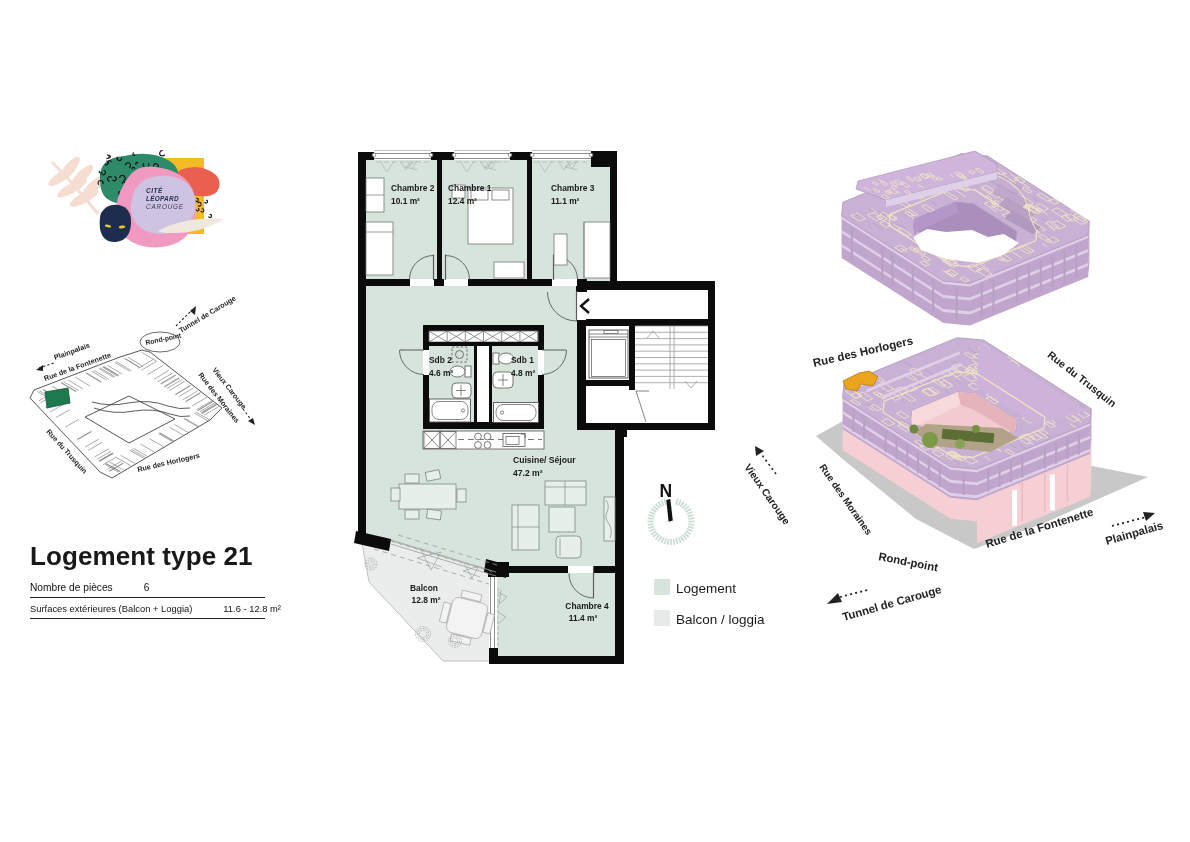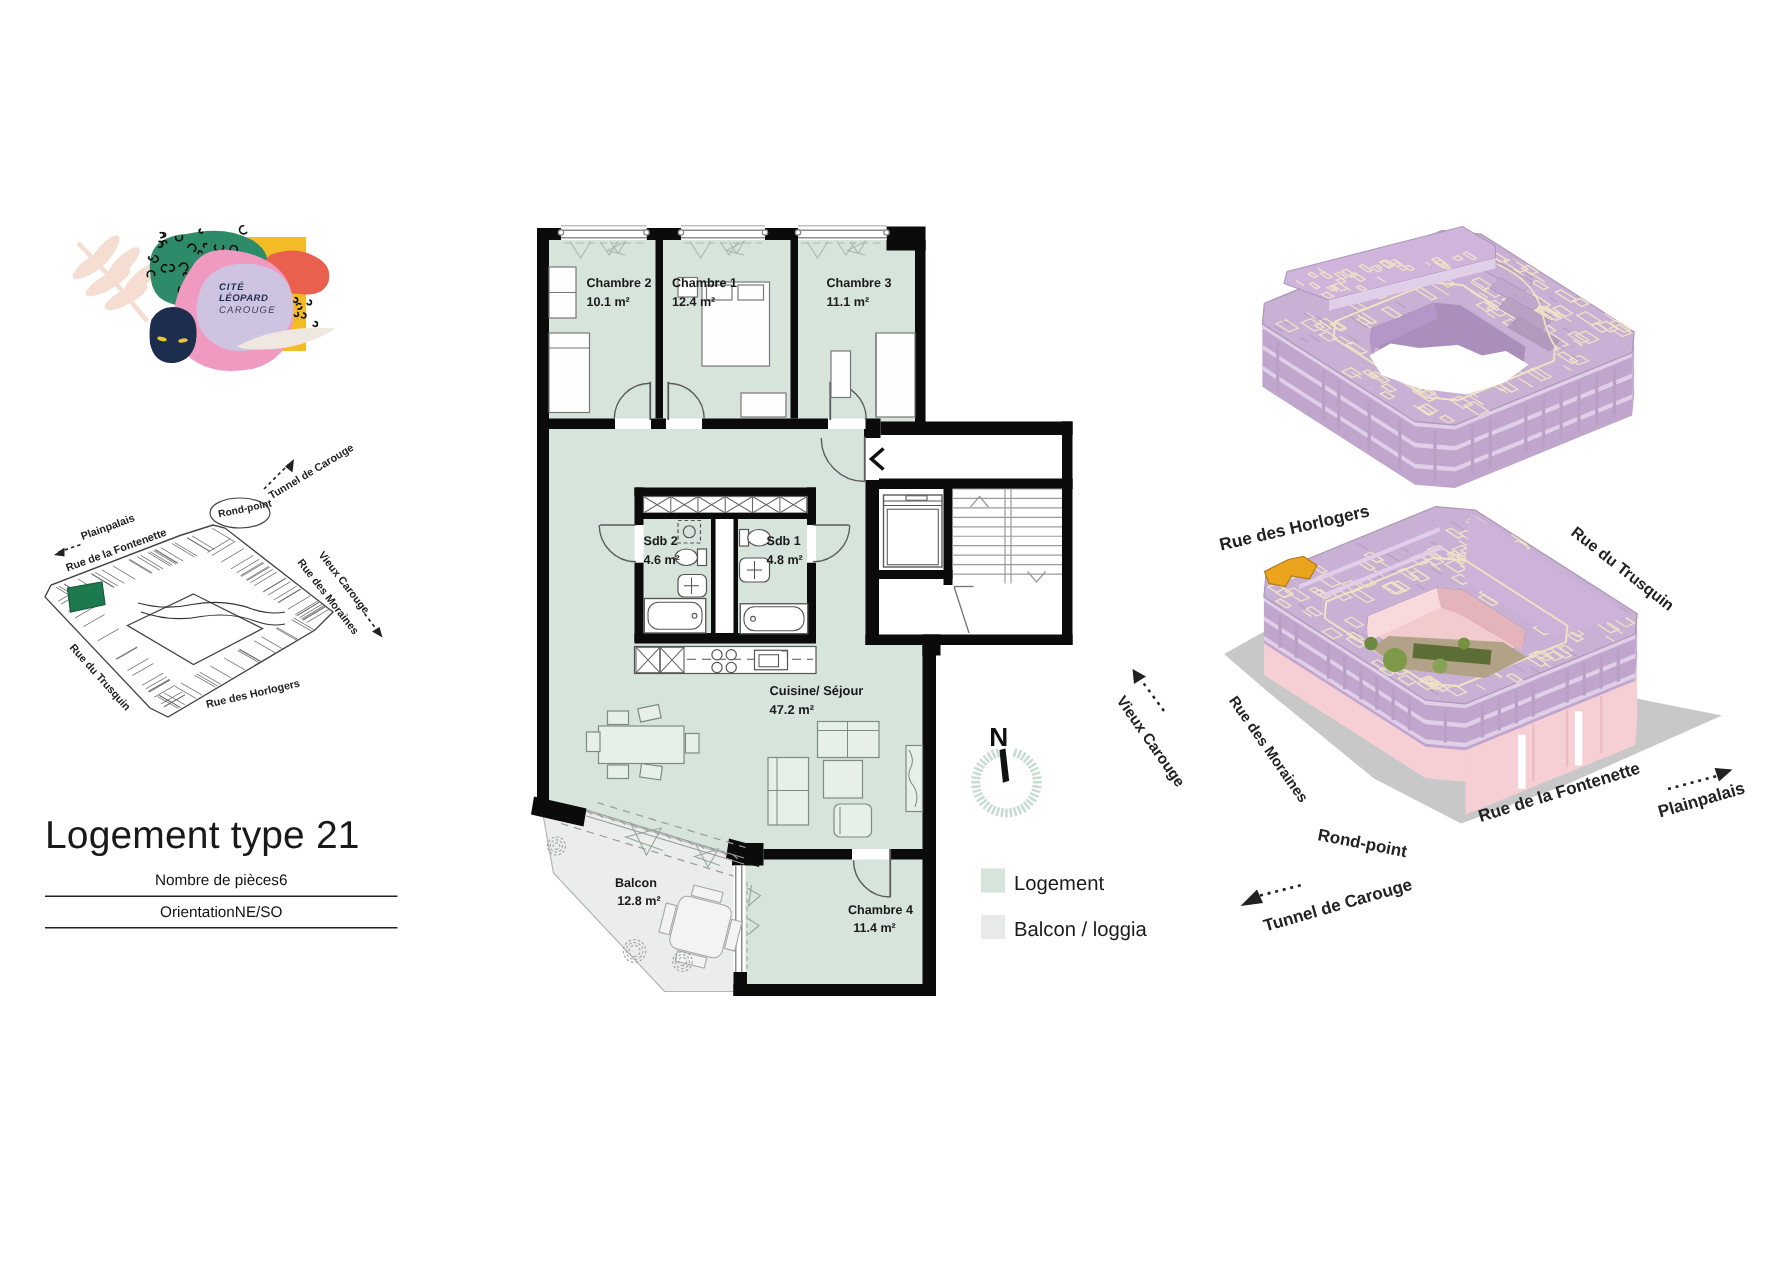--- a/index.html
+++ b/index.html
@@ -1,20 +1,20 @@
 <!DOCTYPE html>
 <html><head><meta charset="utf-8">
 <style>
 html,body{margin:0;padding:0;background:#fff;width:1190px;height:842px;overflow:hidden;
 font-family:"Liberation Sans", sans-serif;}
 .abs{position:absolute;}
-#title{left:30px;top:541px;font-size:26px;font-weight:400;color:#191919;letter-spacing:0.1px;}
+#title{left:30px;top:541px;font-size:26px;font-weight:700;color:#191919;letter-spacing:0.1px;}
 #info{left:30px;top:577px;width:235px;}
-#info .row{display:flex;justify-content:center;border-bottom:1.2px solid #222;
-padding:4px 0 3px 0;font-size:10.2px;color:#111;height:13px;line-height:13px;white-space:nowrap;}
+#info .row{display:flex;justify-content:flex-start;border-bottom:1.2px solid #222;
+padding:4px 0 3px 0;font-size:10.2px;color:#111;height:13px;line-height:13px;white-space:nowrap;gap:31px;}
 #info .row.small{font-size:9.4px;}
 </style></head>
 <body>
 <svg class="abs" style="left:0;top:0" width="1190" height="842" viewBox="0 0 1190 842">
 
 <g>
       <ellipse cx="62" cy="176" rx="16" ry="5" fill="#f6ddd2" transform="rotate(-35 62 176)"></ellipse>
       <ellipse cx="72" cy="188" rx="17" ry="5" fill="#f6ddd2" transform="rotate(-30 72 188)"></ellipse>
       <ellipse cx="84" cy="198" rx="16" ry="5" fill="#f6ddd2" transform="rotate(-28 84 198)"></ellipse>
       <ellipse cx="70" cy="168" rx="5" ry="14" fill="#f6ddd2" transform="rotate(40 70 168)"></ellipse>
@@ -1077,17 +1077,17 @@
     <polygon points="827.0,604.0 838.0,593.0 842.0,602.0" fill="#222" stroke="none" stroke-width="1"></polygon>
 </svg>
 
 <div class="abs" id="title">Logement type 21</div>
 
 <div class="abs" id="info">
   <div class="row">
       <span>Nombre de pièces</span>
       <span>6</span>
     </div>
-  <div class="row">
-      <span>Orientation</span>
-      <span>NE/SO</span>
+  <div class="row small">
+      <span>Surfaces extérieures (Balcon + Loggia)</span>
+      <span>11.6 - 12.8 m²</span>
     </div>
 </div>
 
 </body></html>

